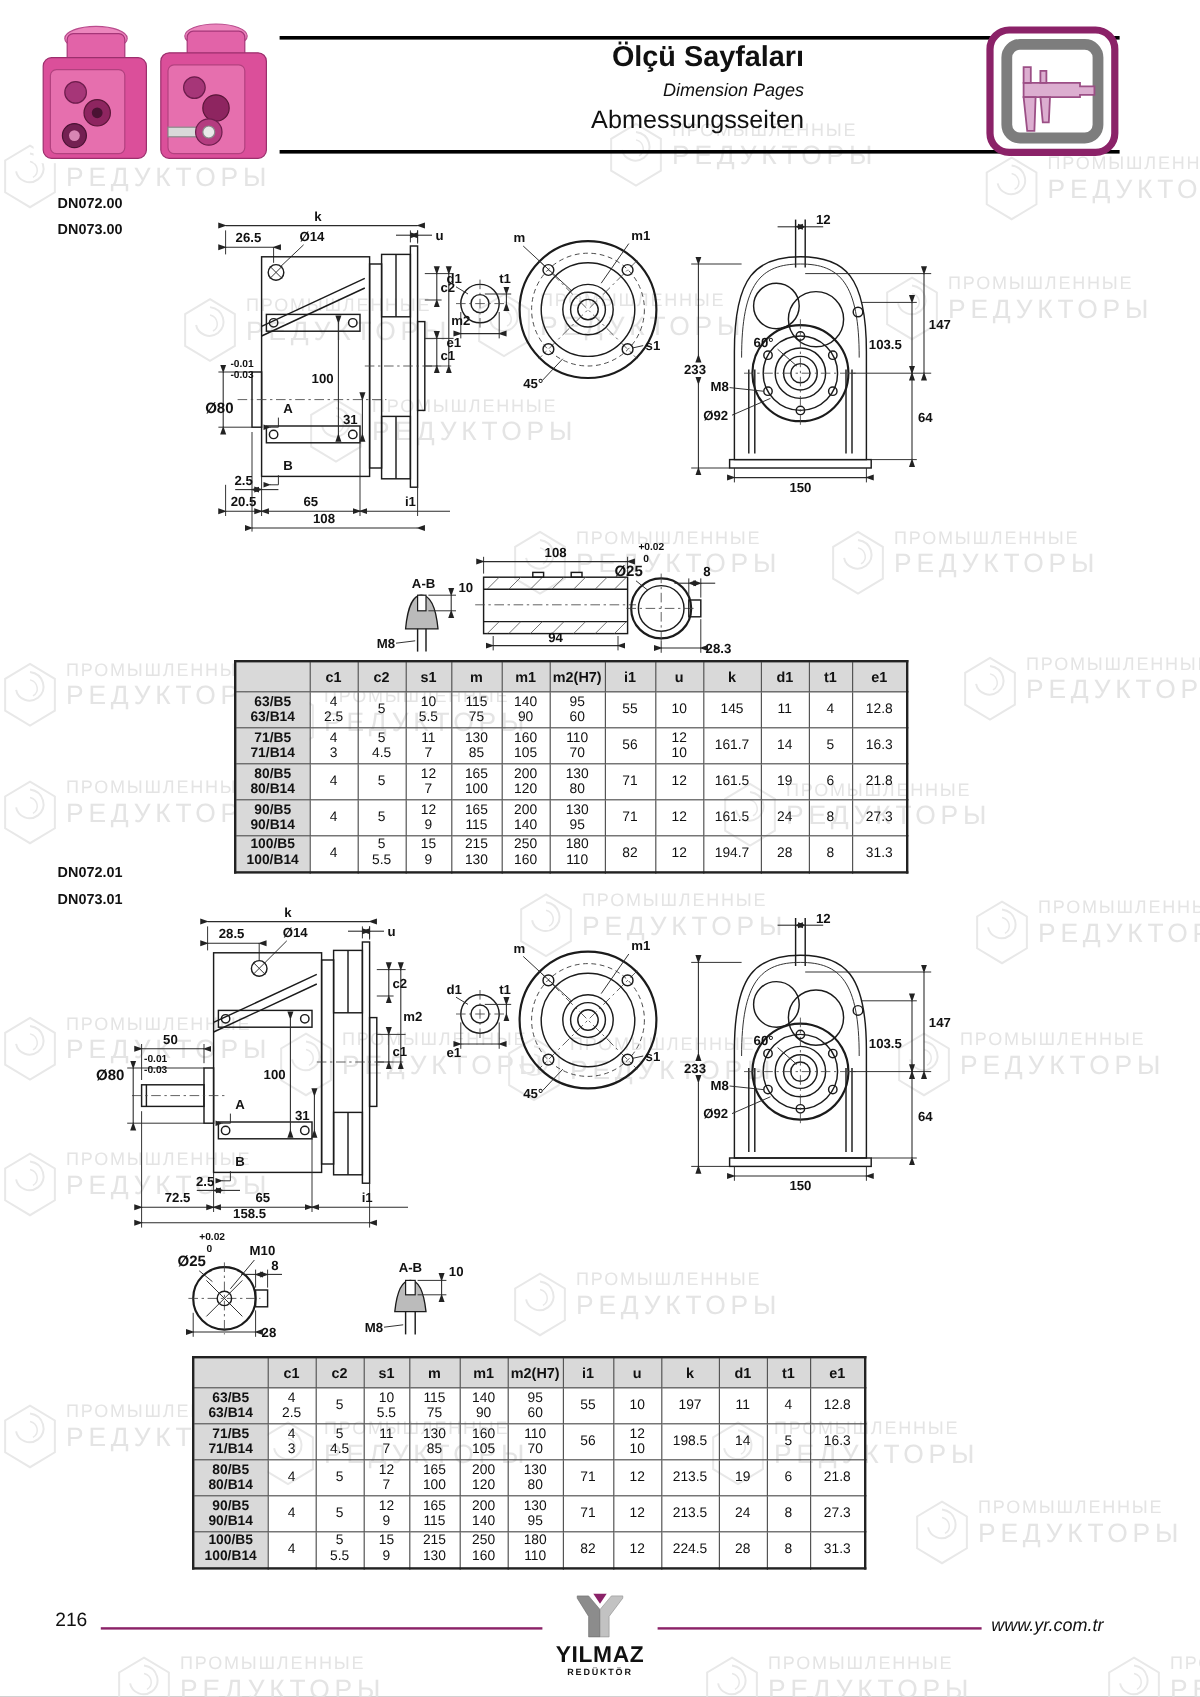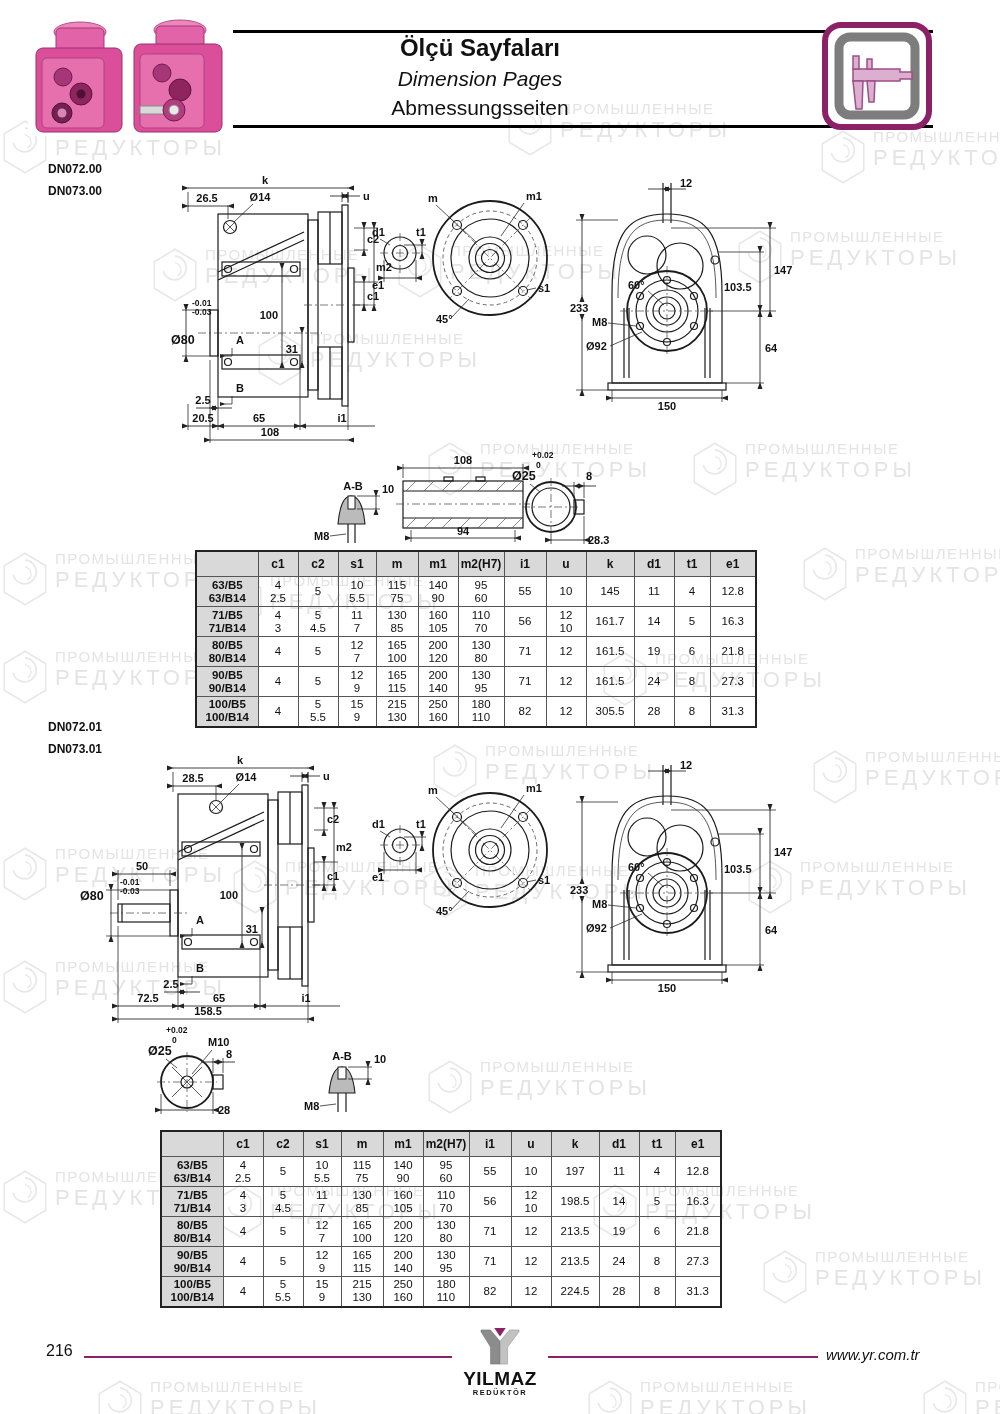--- a/index.html
+++ b/index.html
@@ -2,23 +2,23 @@
 <html><head>
 <meta charset="utf-8">
 <style>
   html,body{margin:0;padding:0;background:#888}
   .page{position:relative;width:1000px;height:1414px;background:#fff;font-family:"Liberation Sans",sans-serif;color:#111;overflow:hidden;margin:0 auto}
   #wm-layer{position:absolute;inset:0;z-index:0}
   .wm{position:absolute;display:flex;align-items:flex-start;gap:5px;color:#e4e4e4;white-space:nowrap;z-index:0}
   .wm-l1{font-size:15px;letter-spacing:1.5px}
   .wm-l2{font-size:22px;letter-spacing:4px}
   .rule{position:absolute;left:55px;width:878px;height:3px;background:#000;z-index:1}
-  .title-block{position:absolute;left:290px;top:34px;width:380px;text-align:center;z-index:2}
+  .title-block{position:absolute;left:290px;top:34px;width:380px;text-align:right;z-index:2}
   .t1{font-size:24px;font-weight:bold}
-  .t2{font-size:21px;font-style:italic;margin-top:5px}
+  .t2{font-size:15px;font-style:italic;margin-top:5px}
   .t3{font-size:21px;margin-top:5px}
   .note{position:absolute;left:55px;top:136px;font-size:12.5px;z-index:1;white-space:nowrap}
   .nb{font-weight:bold}.ni{font-style:italic}
   .models{position:absolute;left:48px;font-weight:bold;font-size:12px;line-height:22px;z-index:1}
   svg.draw{position:absolute;z-index:1;overflow:visible}
   svg.draw text{font-family:"Liberation Sans",sans-serif;font-weight:bold;font-size:11px;fill:#111}
   svg.draw text.f9{font-size:8.5px}
   svg.draw text.f12{font-size:12.5px}
   .o{stroke:#1b1b1b;stroke-width:1.2;fill:none}
   .o2{stroke:#1b1b1b;stroke-width:1.8;fill:none}
@@ -782,21 +782,21 @@
           <td>15
 9</td>
           <td>215
 130</td>
           <td>250
 160</td>
           <td>180
 110</td>
           <td>82</td>
           <td>12</td>
-          <td>305.5</td>
+          <td>194.7</td>
           <td>28</td>
           <td>8</td>
           <td>31.3</td>
         </tr>
       </tbody>
     </table>
 
   <div class="models" style="top:716px">
     <div>DN072.01</div>
     <div>DN073.01</div>

